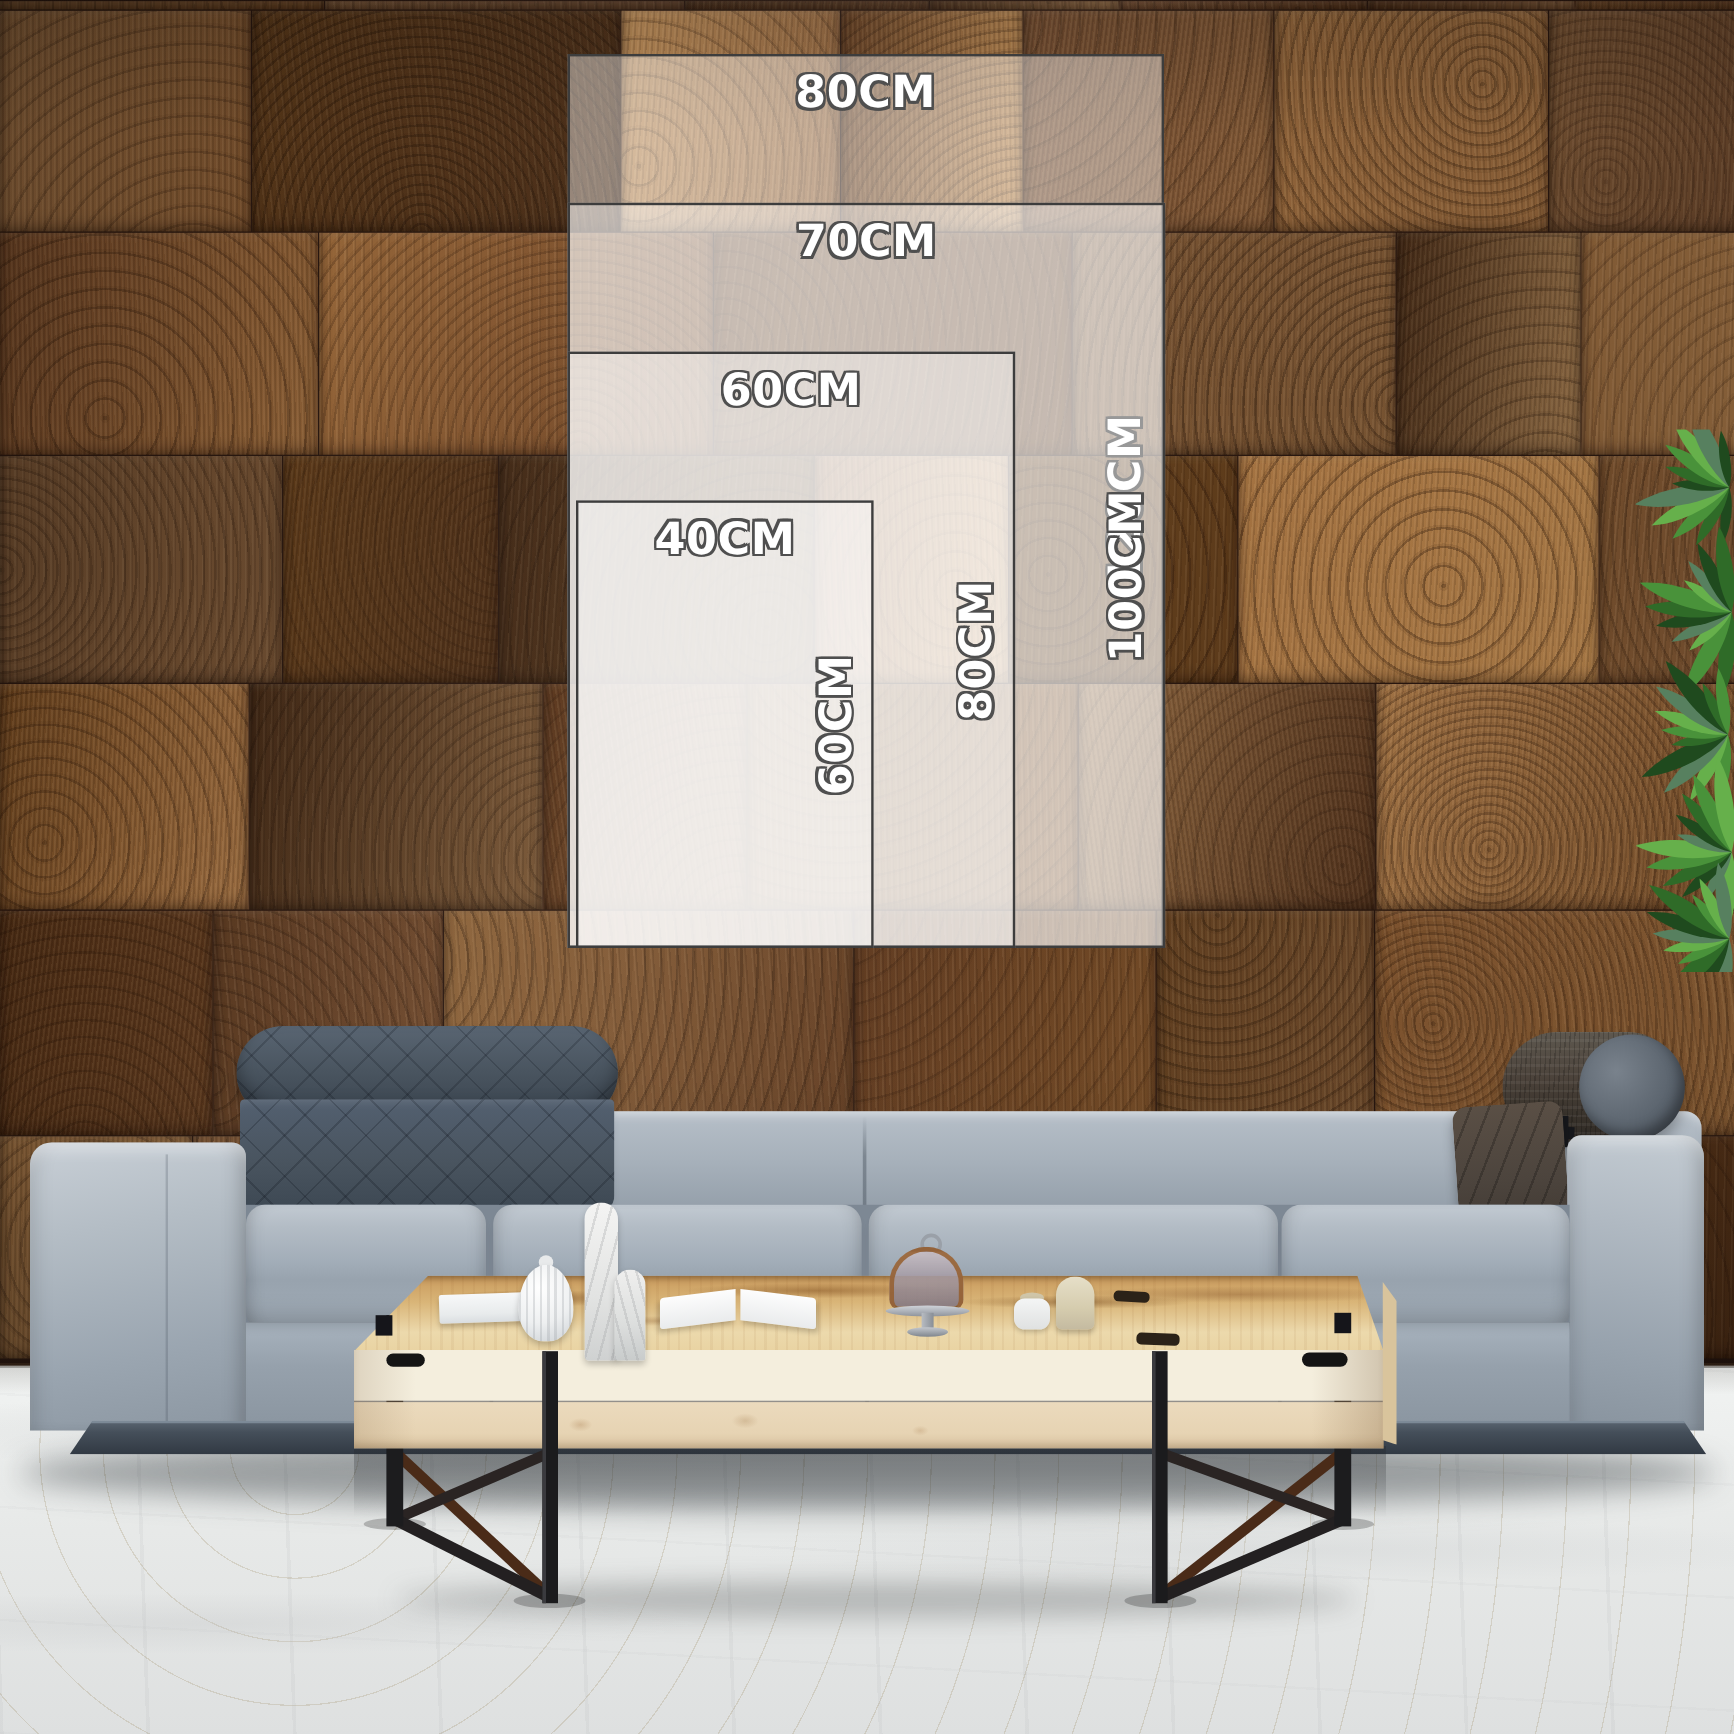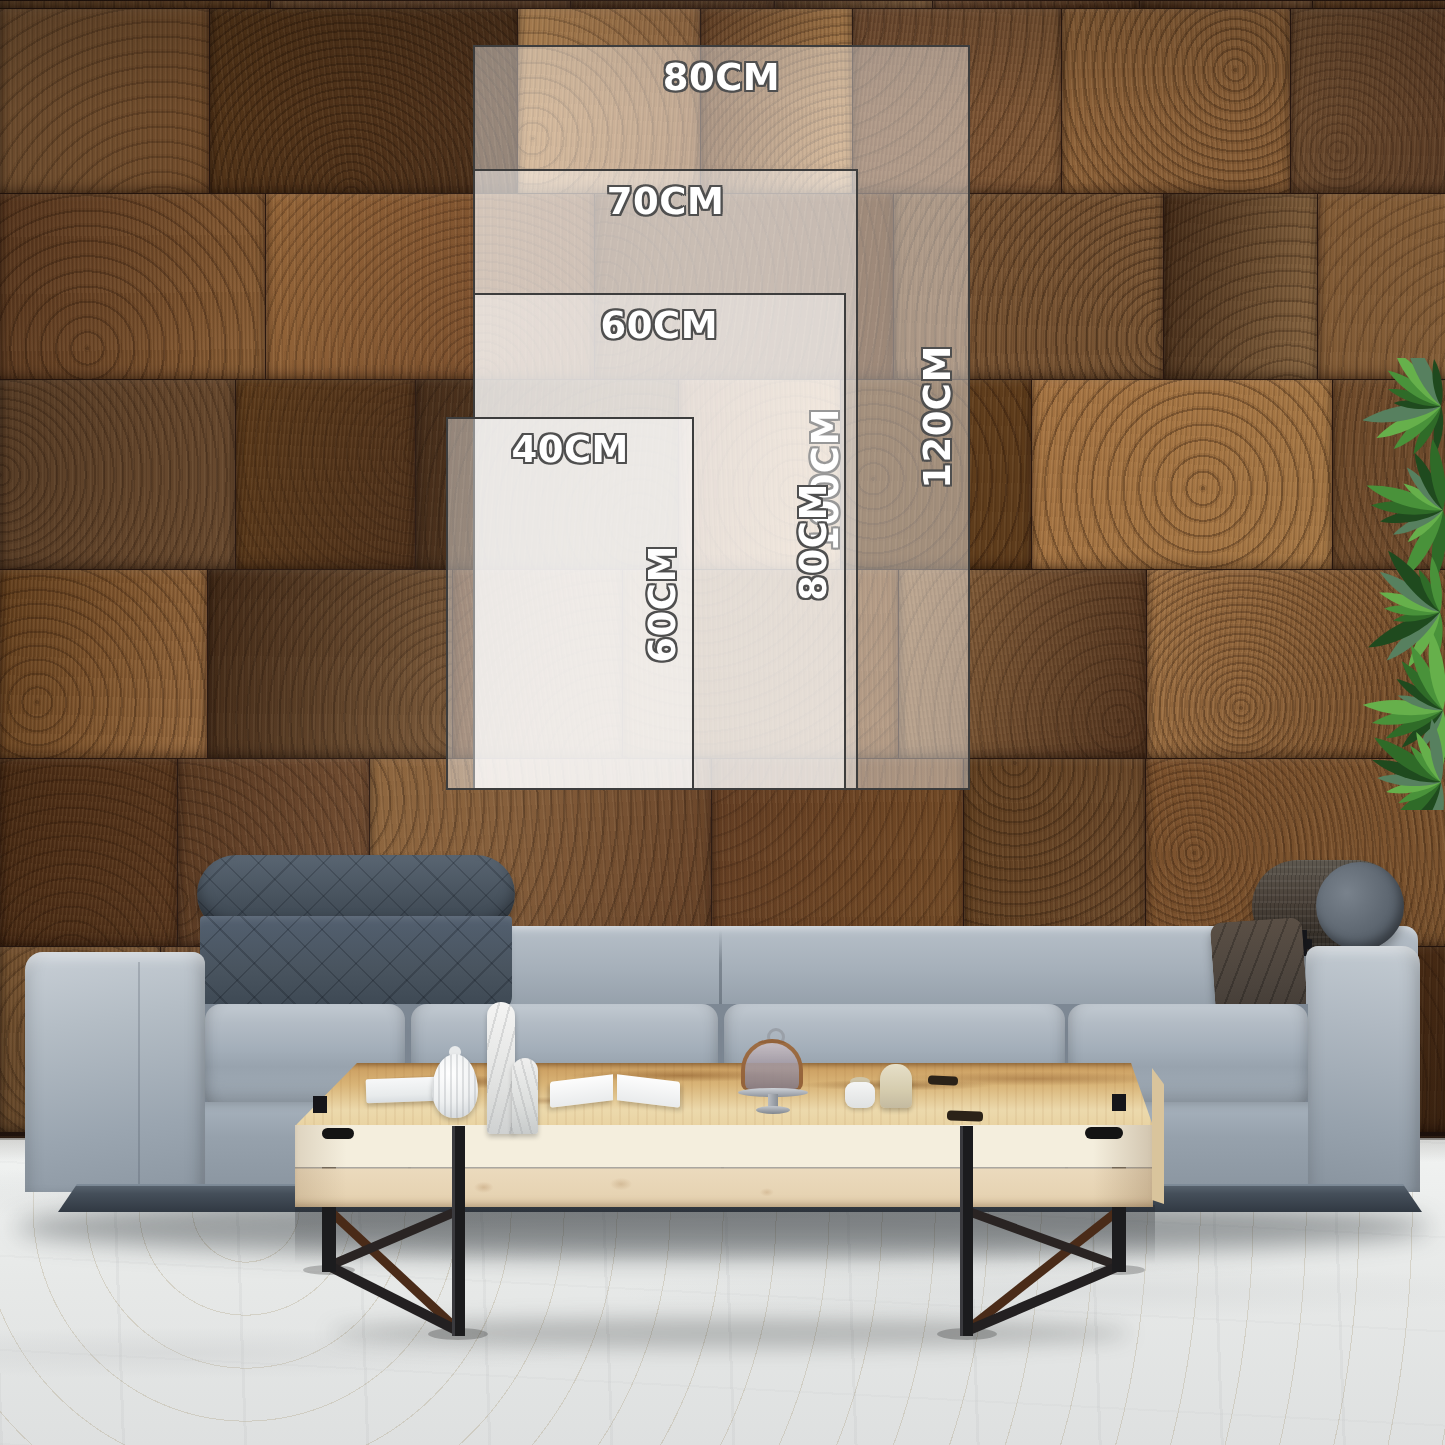--- a/index.html
+++ b/index.html
@@ -295,29 +295,29 @@
         <use href="#leaf" transform="translate(78,424) rotate(62) scale(0.82)" fill="#66b04b"></use>
         <use href="#leaf" transform="translate(78,424) rotate(80) scale(0.94)" fill="#57805f"></use>
       </g>
   </svg>
 
   <div id="size-overlay">
       <div class="size-rect" style="left: 473px; top: 44.8px; width: 496.8px; height: 745.2px;">
         <span class="size-label horizontal" style="top: 30px;">80CM</span>
         <span class="size-label vertical" style="right: 30px;">120CM</span>
       </div>
-      <div class="size-rect" style="left: 473px; top: 169px; width: 385px; height: 621px;">
+      <div class="size-rect" style="left: 473px; top: 169px; width: 498px; height: 621px;">
         <span class="size-label horizontal" style="top: 30px;">70CM</span>
         <span class="size-label vertical" style="right: 30px;">100CM</span>
       </div>
       <div class="size-rect" style="left: 473px; top: 293.2px; width: 372.6px; height: 496.8px;">
         <span class="size-label horizontal" style="top: 30px;">60CM</span>
         <span class="size-label vertical" style="right: 30px;">80CM</span>
       </div>
-      <div class="size-rect" style="left: 446px; top: 417.4px; width: 248.4px; height: 372.6px;">
+      <div class="size-rect" style="left: 480px; top: 417.4px; width: 248.4px; height: 372.6px;">
         <span class="size-label horizontal" style="top: 30px;">40CM</span>
         <span class="size-label vertical" style="right: 30px;">60CM</span>
       </div>
     </div>
 
   <div class="abs" id="sofa-wall-shadow"></div>
   <div class="abs" id="sofa-shadow"></div>
 
   <div class="abs" id="sofa-back">
     <div id="sofa-back-seam"></div>

